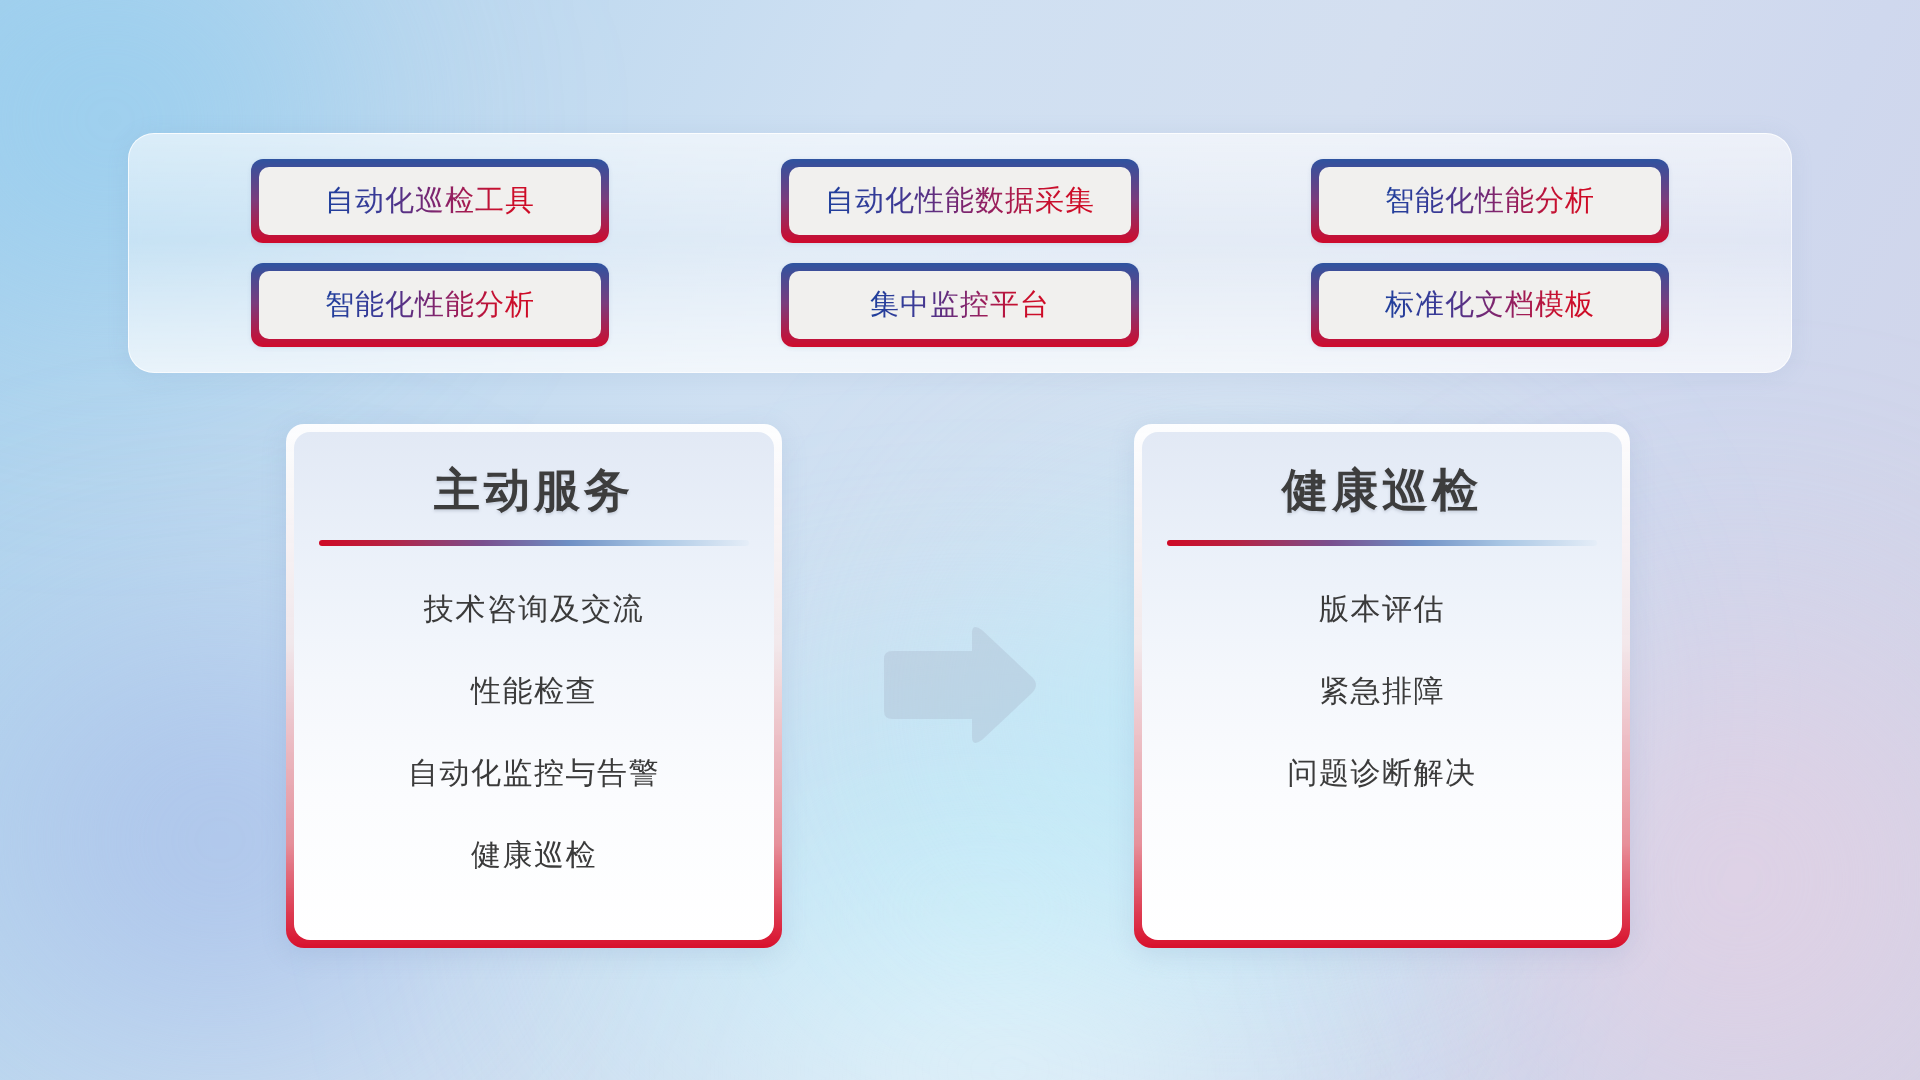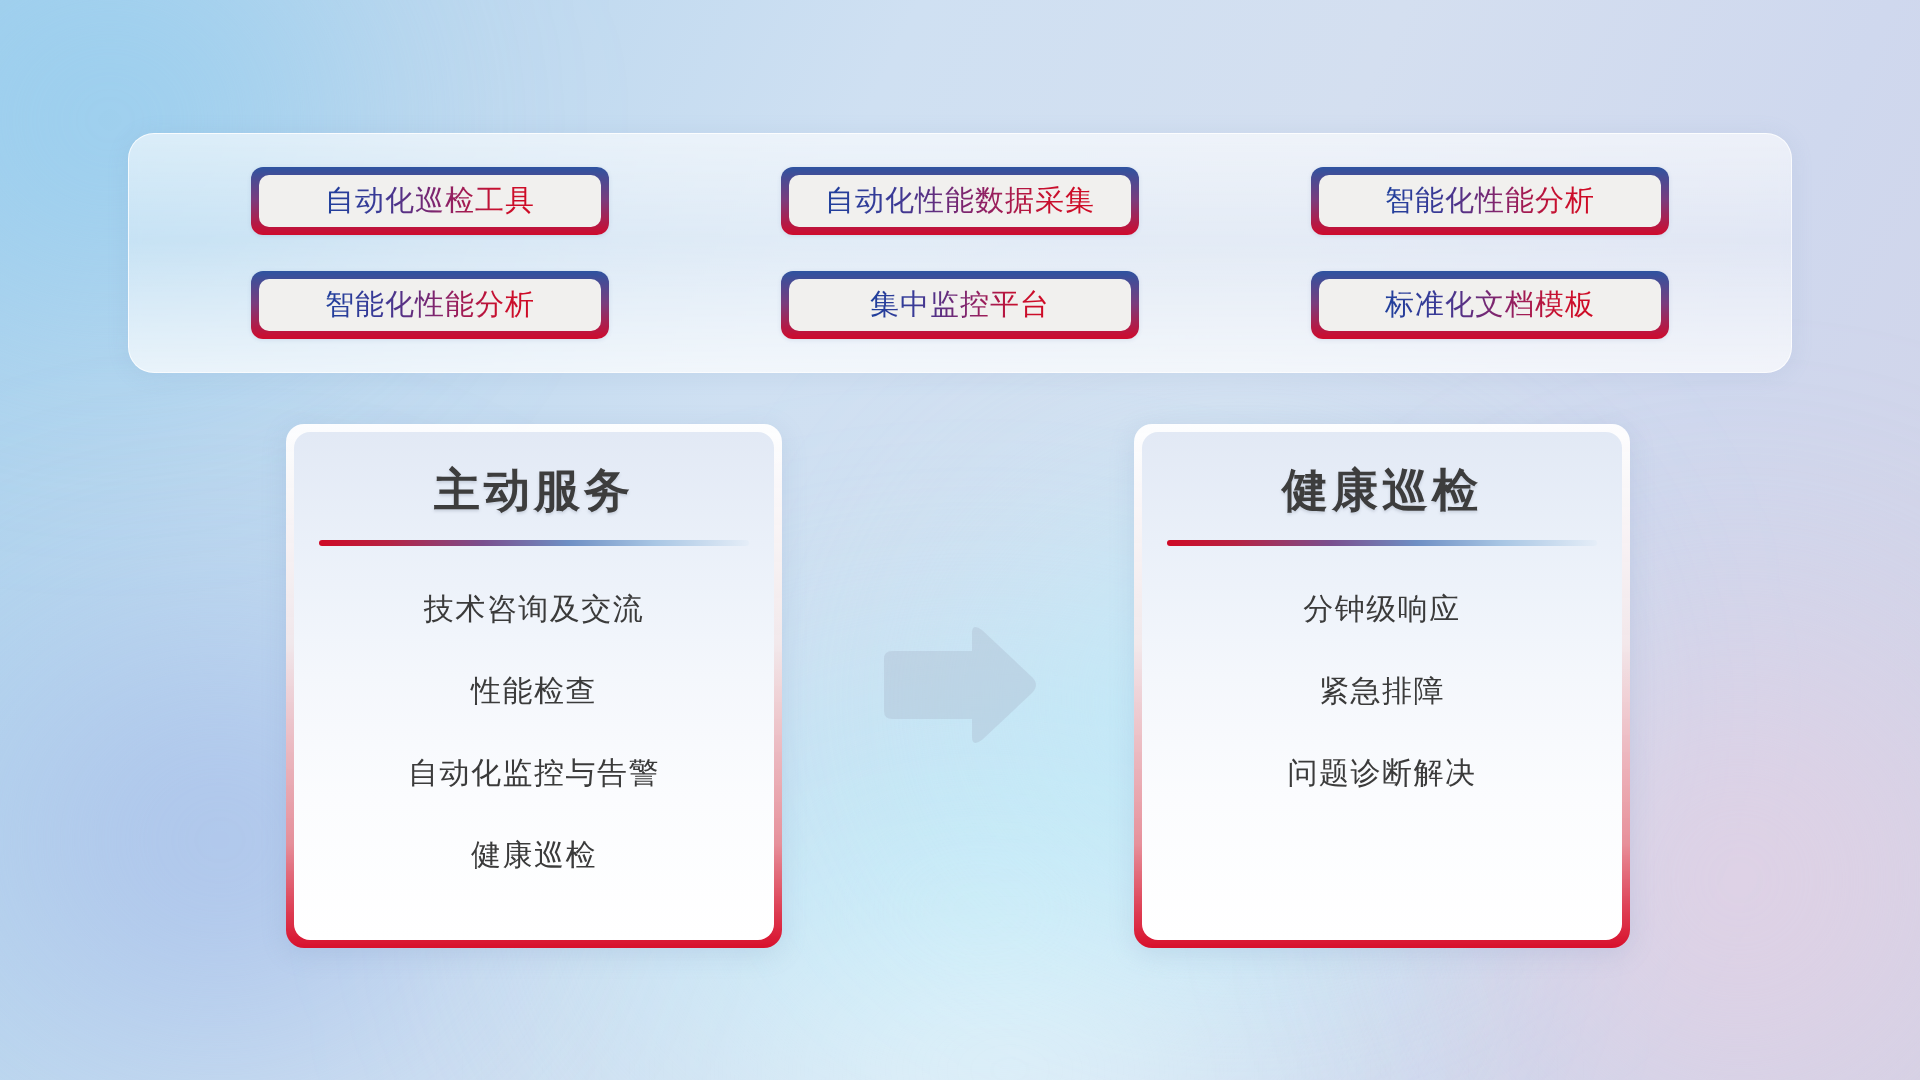--- a/index.html
+++ b/index.html
@@ -60,21 +60,21 @@
     grid-template-rows:repeat(2,1fr);
     align-items:center;
     justify-items:center;
     padding:22px 36px;
     gap:14px 0;
   }
 
   
   .pill{
     position:relative;
-    width:358px; height:68px;
+    width:358px; height:84px;
     border-radius:12px;
     background:linear-gradient(180deg,#2e53a0 0%, #7a3c7d 48%, #cf0a2c 100%);
     padding:8px;
     box-shadow:0 1px 4px rgba(80,110,160,0.16);
   }
   .pill-inner{
     width:100%; height:100%;
     border-radius:10px;
     background:#f1f0ee;
     display:flex; align-items:center; justify-content:center;
@@ -216,18 +216,18 @@
 
 <svg class="arrow" viewBox="0 0 164 124">
   <path d="M8 36 Q8 28 16 28 L96 28 L96 10 Q96 0 106 7 L156 54 Q164 62 156 70 L106 117 Q96 124 96 114 L96 96 L16 96 Q8 96 8 88 Z" fill="#aebfd2" fill-opacity="0.78"></path>
 </svg>
 
 <div class="card card-right">
   <div class="card-inner">
     <div class="card-title">健康巡检</div>
     <div class="card-divider"></div>
     <div class="card-list">
-      <div class="card-list-item">分钟级响应</div>
+      <div class="card-list-item">版本评估</div>
       <div class="card-list-item">紧急排障</div>
       <div class="card-list-item">问题诊断解决</div>
     </div>
   </div>
 </div>
 
 </body></html>

